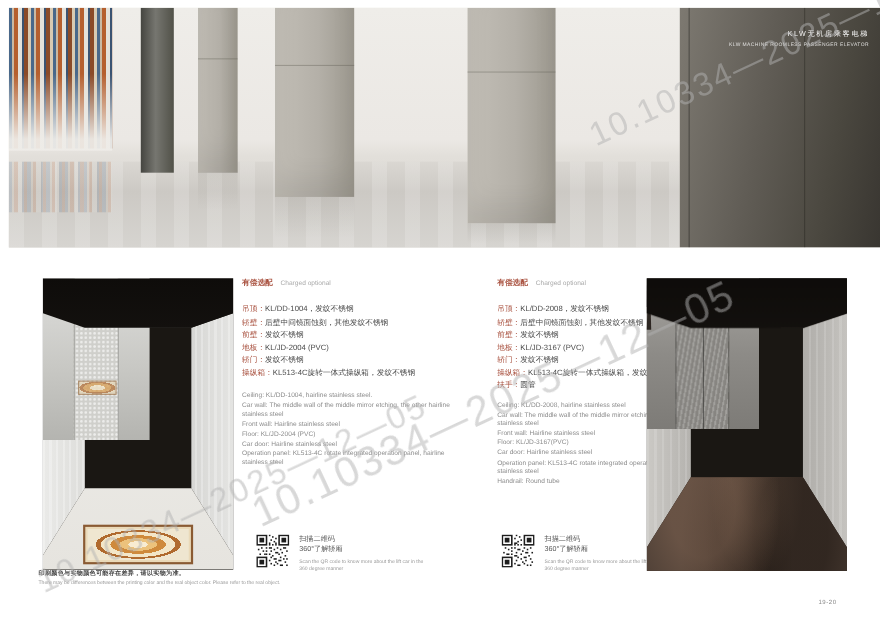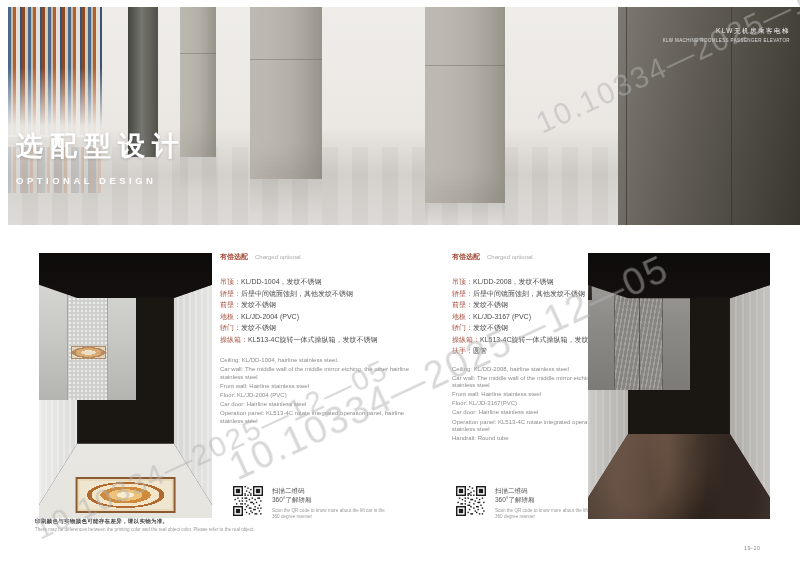--- a/index.html
+++ b/index.html
@@ -168,24 +168,20 @@
     <div class="pillar-ref r1"></div>
     <div class="pillar-ref r2"></div>
     <div class="pillar-ref r3"></div>
     <div class="dark-panel">
       <div class="dseam1"></div>
       <div class="dseam2"></div>
       <div class="corner-text">
         <div class="corner-cn">KLW无机房乘客电梯</div>
         <div class="corner-en">KLW MACHINE ROOMLESS PASSENGER ELEVATOR</div>
       </div>
-    </div>
-    <div class="banner-title">
-      <div class="bt-cn">选配型设计</div>
-      <div class="bt-en">OPTIONAL DESIGN</div>
     </div>
   </div>
 
   <div class="elv e1">
     <div class="lwall"></div>
     <div class="rwall"></div>
     <div class="bwall" style="inset:auto;">
       <div class="etch"></div>
       <div class="medref"></div>
     </div>

